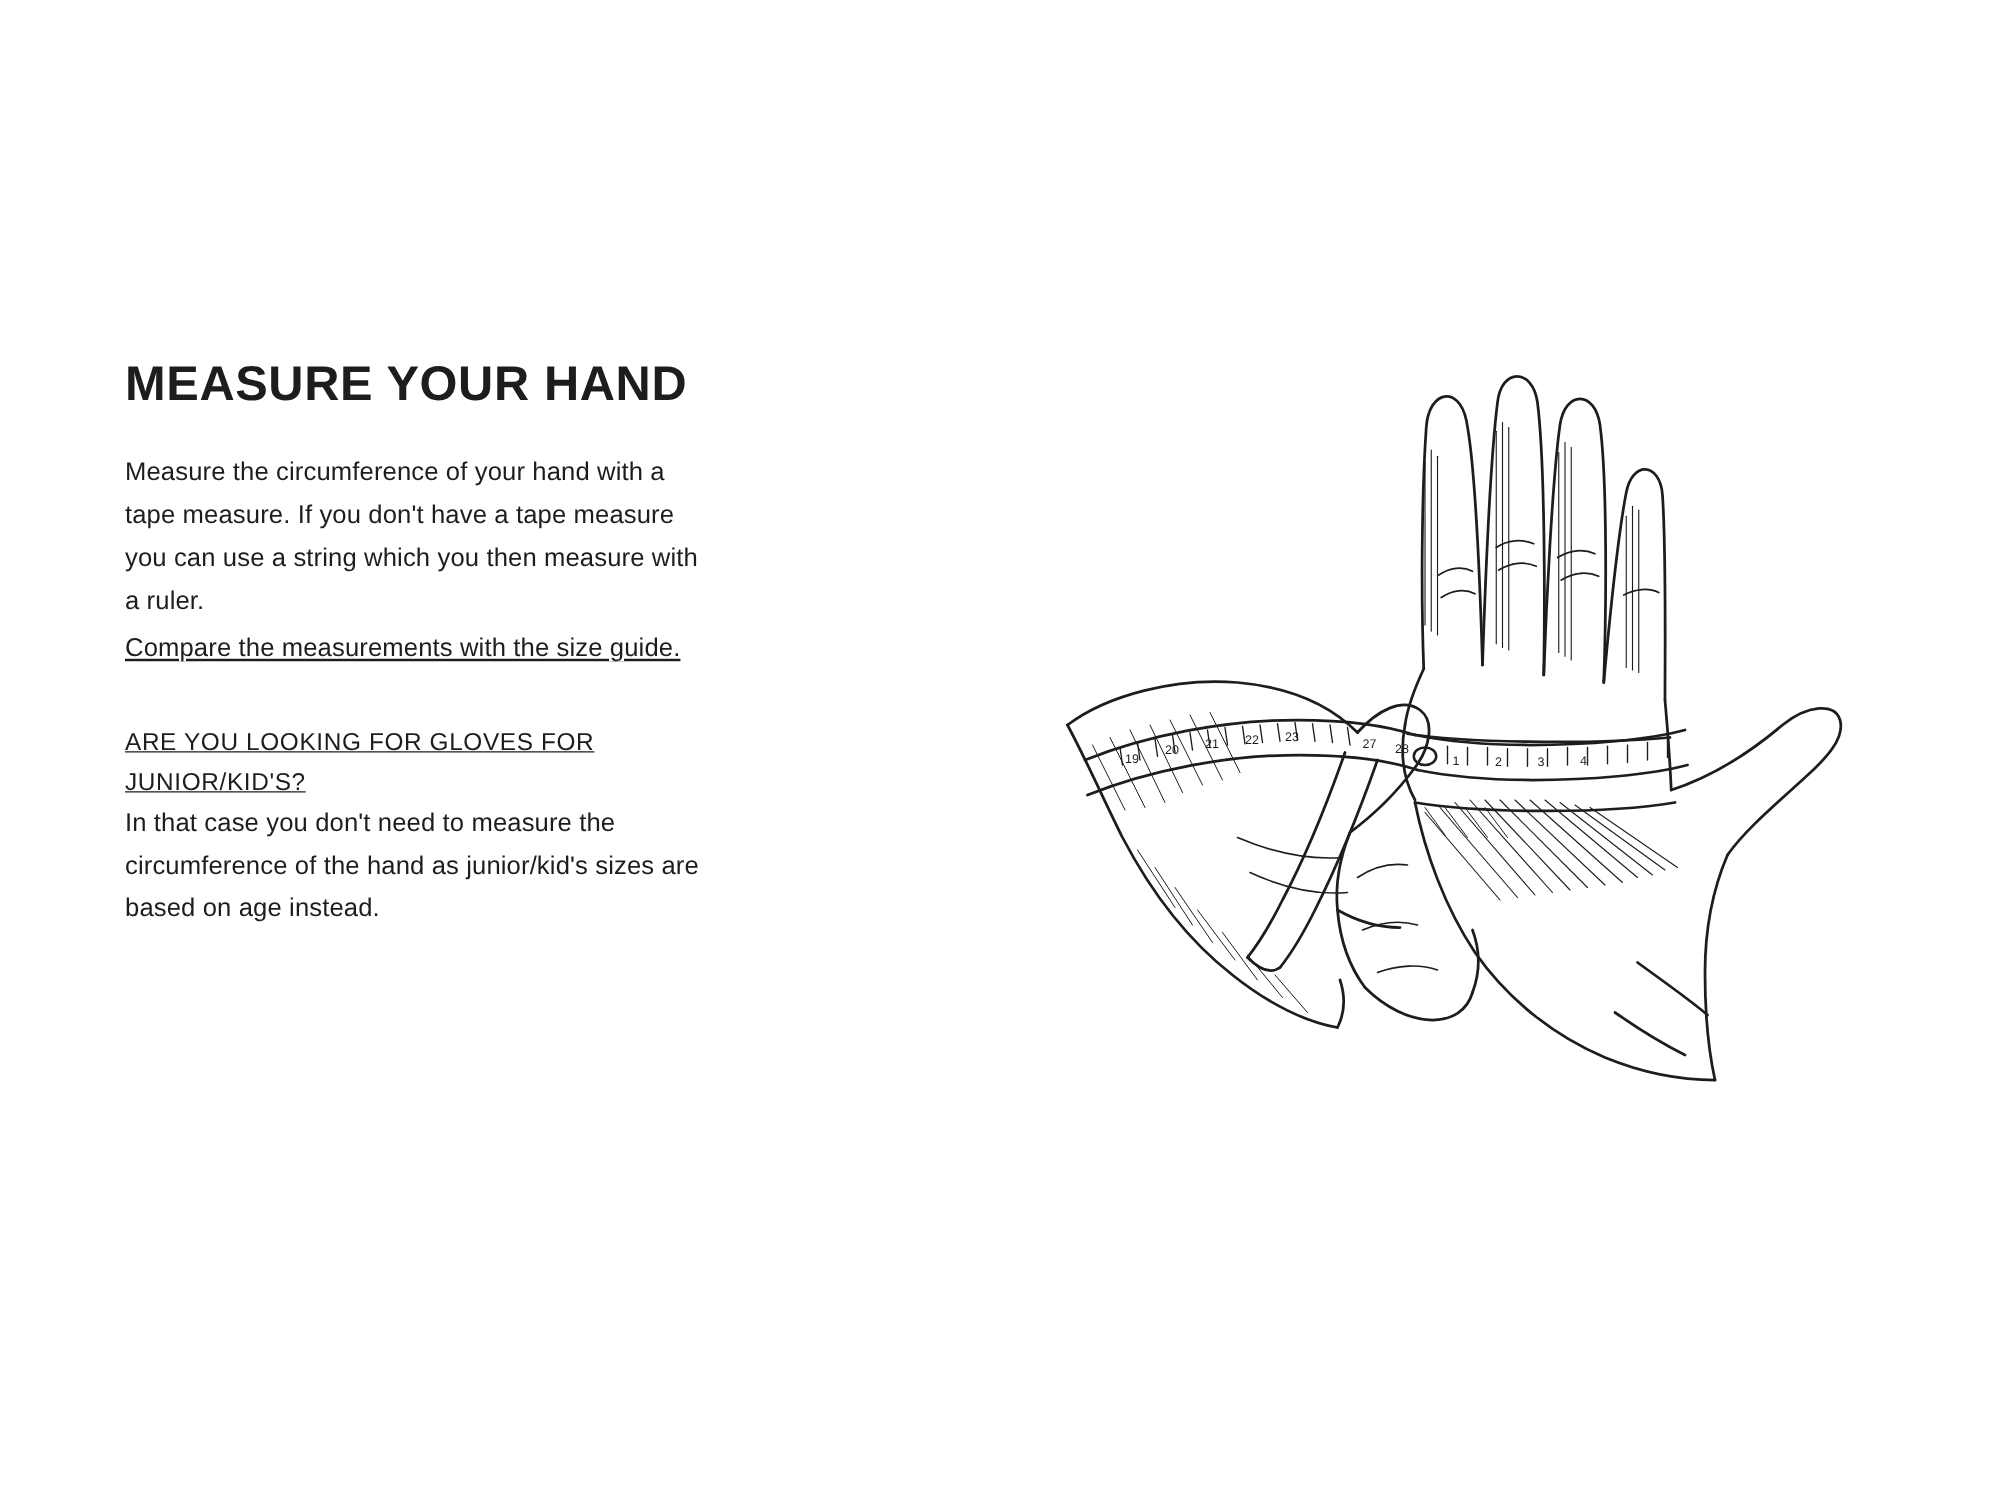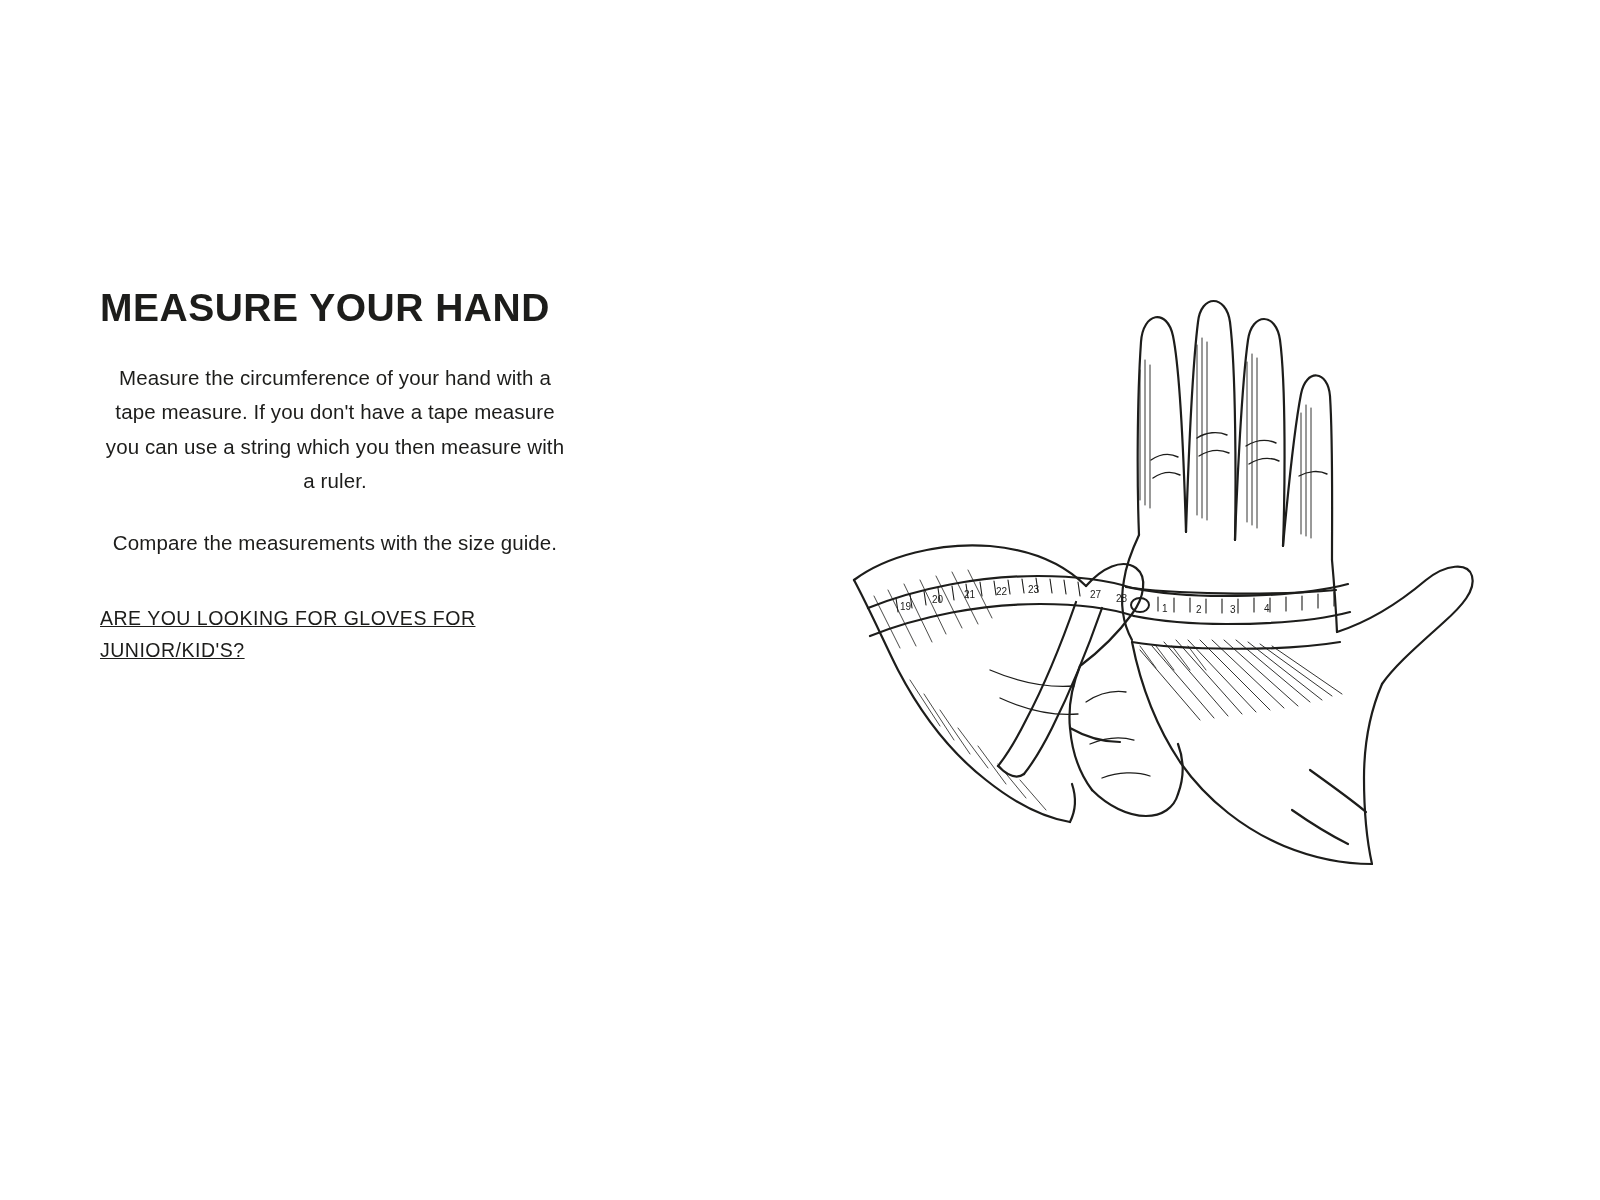--- a/index.html
+++ b/index.html
@@ -34,24 +34,24 @@
     line-height: 1.32;
     margin: 0 0 28px 0;
     color: #1d1d1b;
   }
   .para {
     font-size: 20.5px;
     line-height: 1.66;
     margin: 0 0 0 0;
     color: #1d1d1b;
     letter-spacing: 0.1px;
-    text-align: center;
   }
   .para + .para {
-    margin-top: 28px;
+    margin-top: 4px;
+    text-decoration: underline;
   }
   .subhead {
     font-size: 19.5px;
     line-height: 1.66;
     letter-spacing: 0.5px;
     margin: 0;
     color: #1d1d1b;
     text-transform: uppercase;
     text-decoration: underline;
   }
@@ -75,20 +75,21 @@
 <body>
 
 <div class="page">
 
   <div class="content">
     <h1 class="title">MEASURE YOUR HAND</h1>
     <p class="para">Measure the circumference of your hand with a tape measure. If you don't have a tape measure you can use a string which you then measure with a ruler.</p>
     <p class="para">Compare the measurements with the size guide.</p>
     <div class="gap"></div>
     <p class="subhead">ARE YOU LOOKING FOR GLOVES FOR JUNIOR/KID'S?</p>
+    <p class="para">In that case you don't need to measure the circumference of the hand as junior/kid's sizes are based on age instead.</p>
   </div>
 
   <div class="illustration">
     <svg viewBox="0 0 680 680" xmlns="http://www.w3.org/2000/svg" fill="none" stroke="#1d1d1b" stroke-width="2.2" stroke-linecap="round" stroke-linejoin="round">
 
       <g>
 
         <path d="M299 285 C297 235 297 150 301 92 C303 62 327 58 333 86 C340 120 344 215 346 282"></path>
 
         <path d="M346 282 C348 222 352 120 358 72 C361 44 386 44 390 72 C396 120 396 232 395 290"></path>

